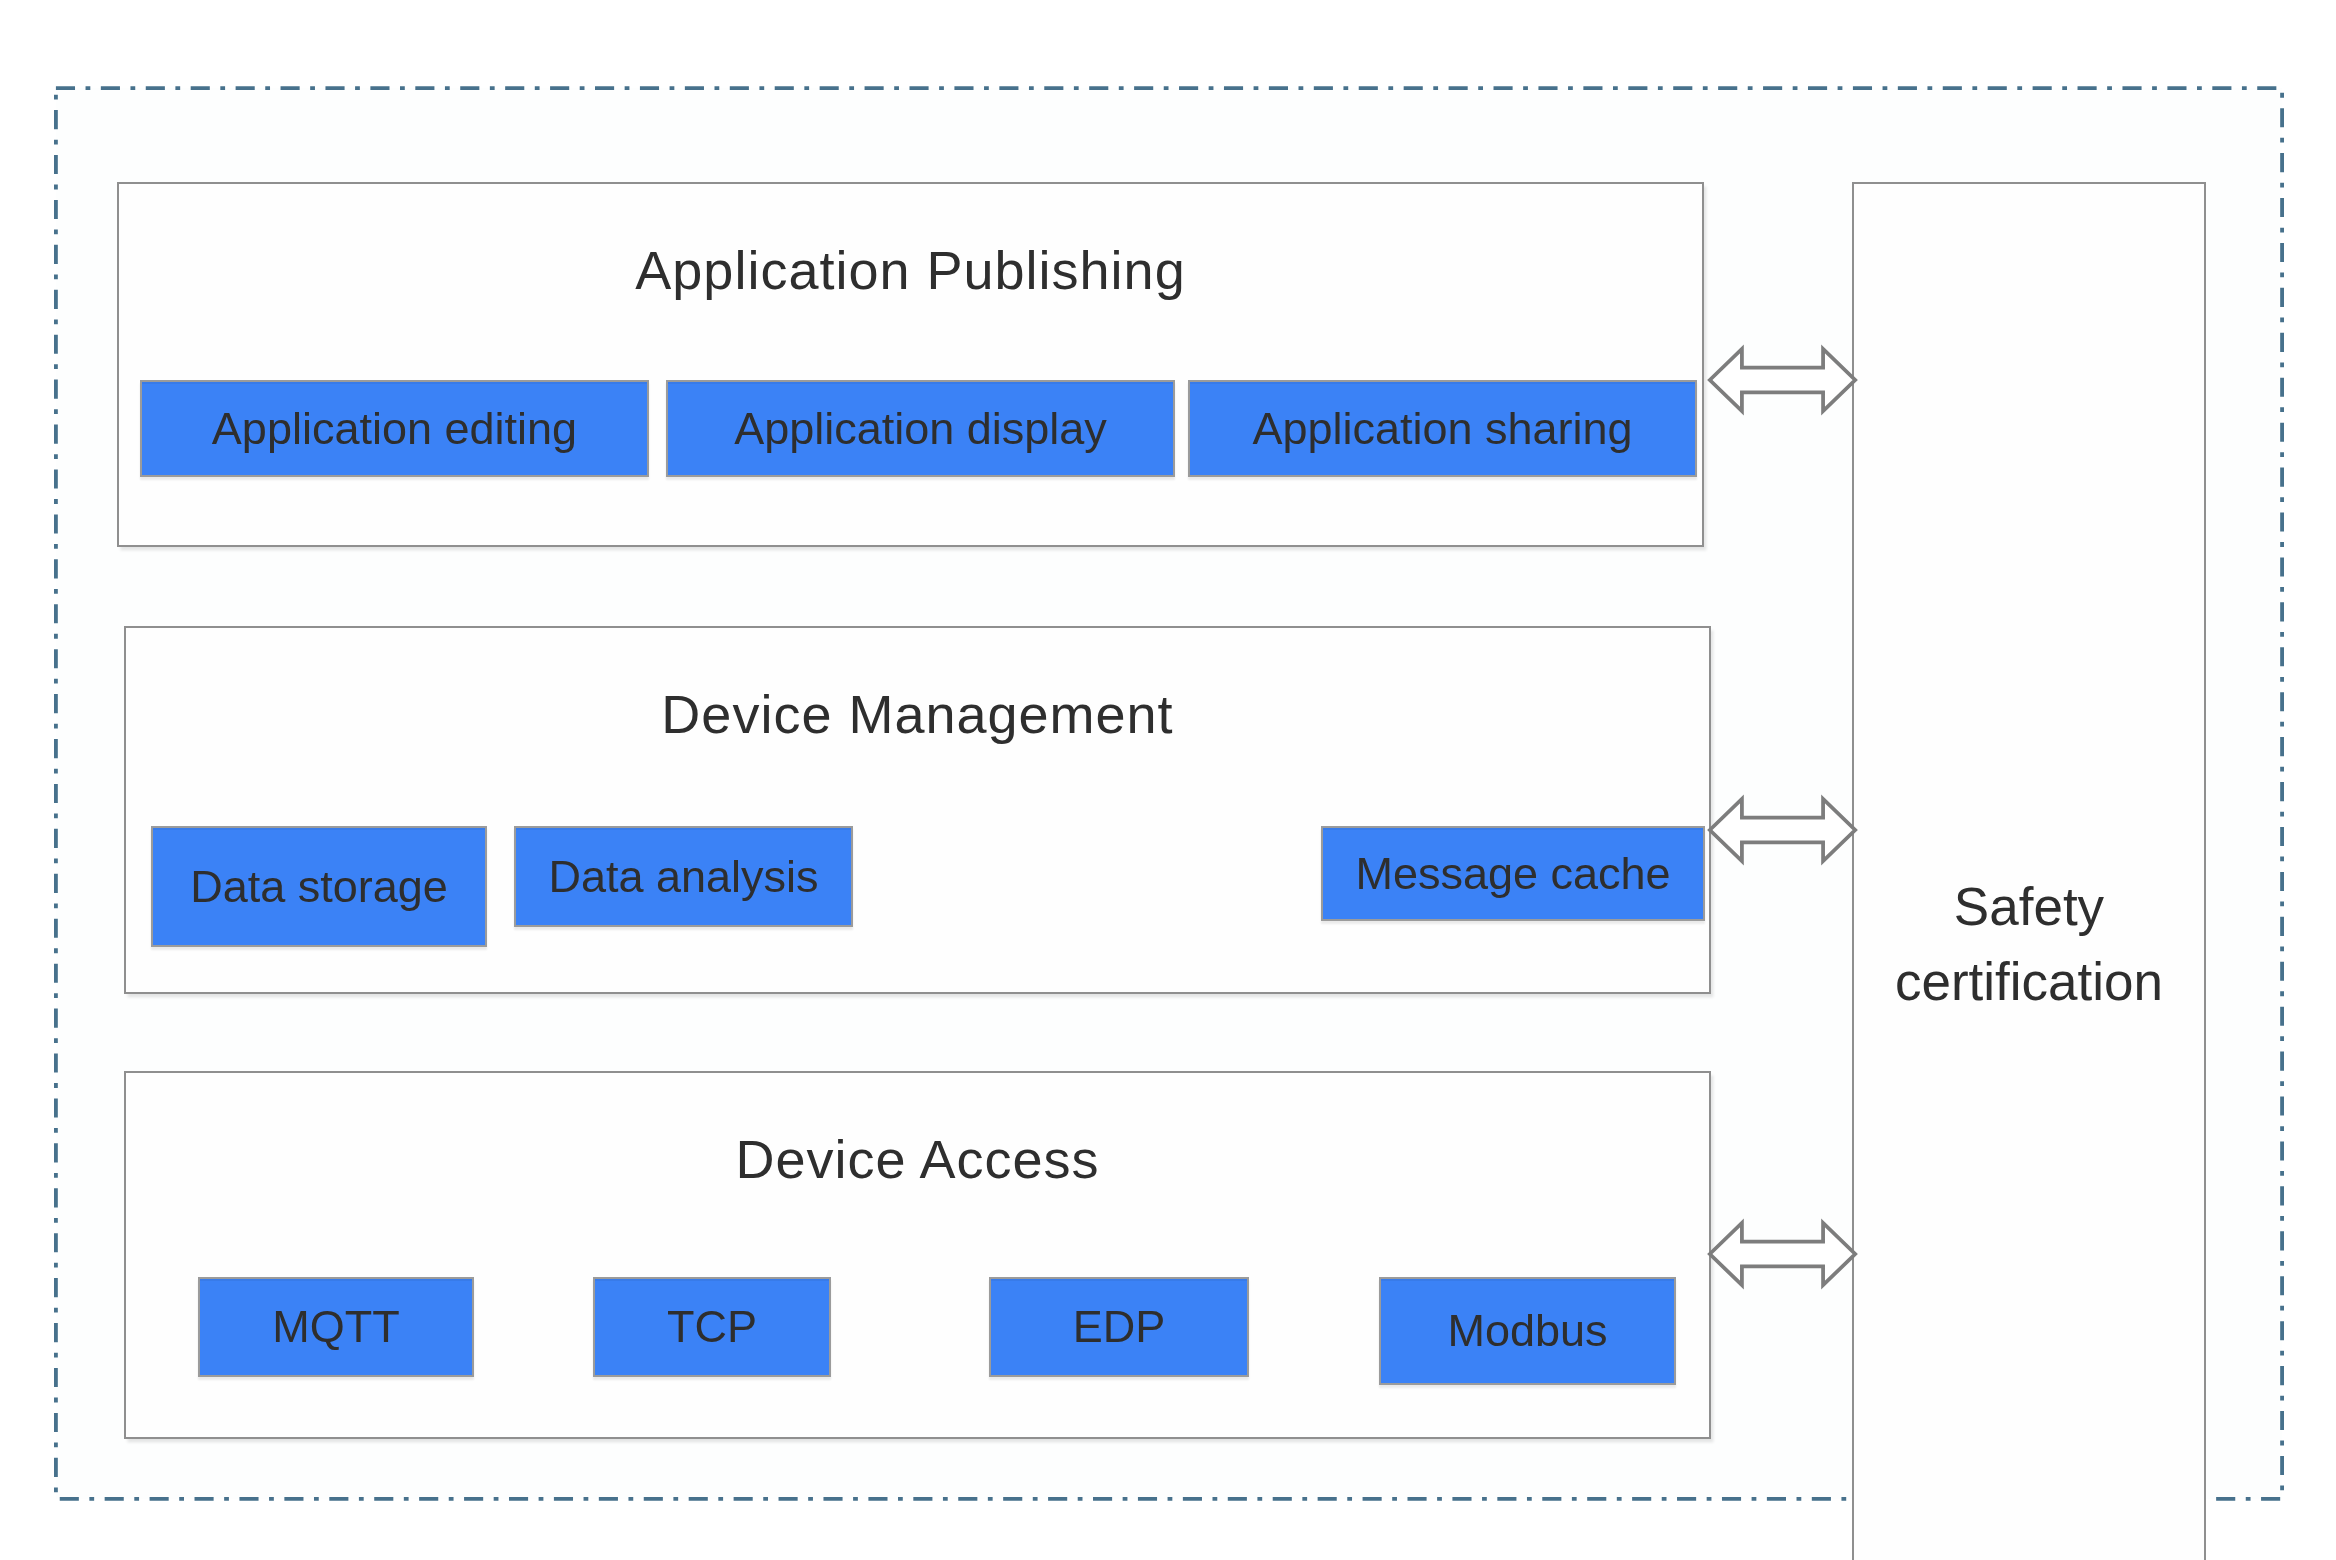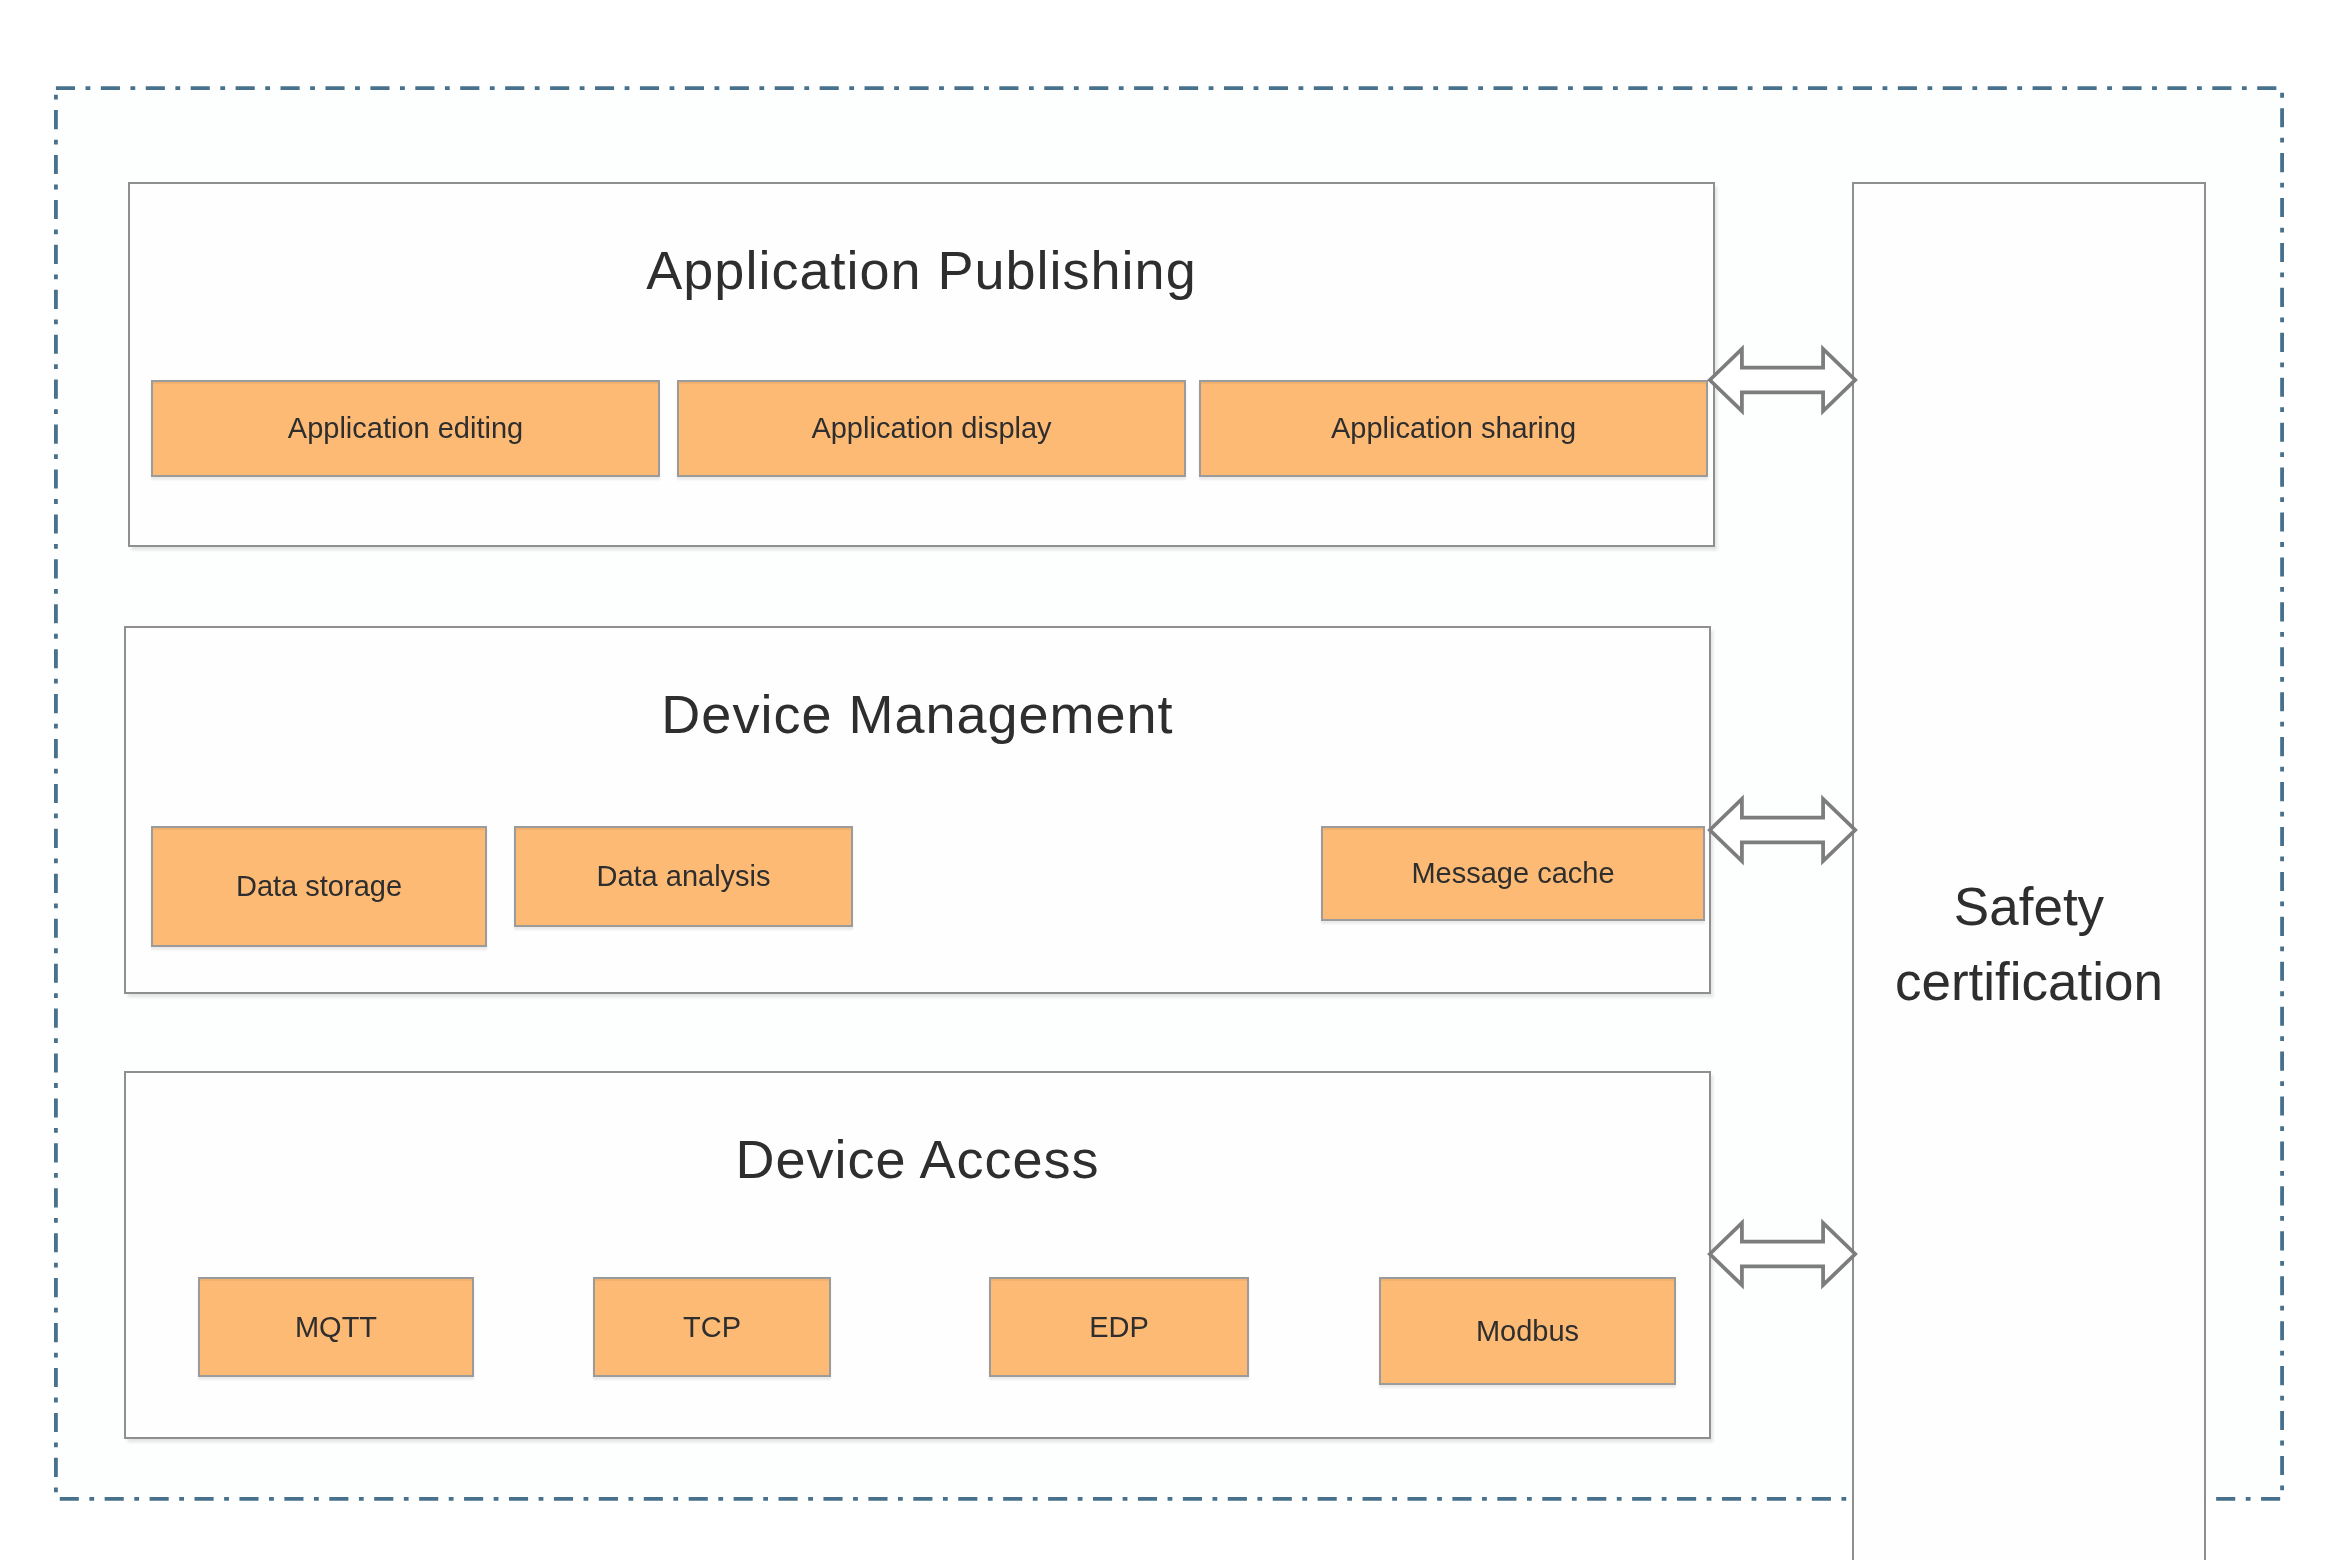--- a/index.html
+++ b/index.html
@@ -42,26 +42,26 @@
     right: 0;
     top: 55px;
     text-align: center;
     font-size: 54px;
     letter-spacing: 1px;
     color: var(--text, #2e2e2e);
   }
   .chip {
     position: absolute;
     border: 2.9px solid var(--border-light, #9b9b9b);
-    background: #fdba74;
+    background: #3b82f6;
     box-sizing: border-box;
     display: flex;
     align-items: center;
     justify-content: center;
-    font-size: 29px;
+    font-size: 45px;
     color: var(--text, #2e2e2e);
     box-shadow: 0 2.9px 1.9px rgba(0,0,0,0.08), inset 0 1.9px 0 rgba(0,0,0,0.05);
     white-space: nowrap;
   }
   .side-panel {
     position: absolute;
     left: 1852px;
     top: 182px;
     width: 354px;
     height: 1525px;
@@ -93,21 +93,21 @@
 </style>
 </head>
 <body>
 
 <div class="canvas">
 
   <svg class="dashed-frame" viewBox="0 0 2333 1480" width="2230" height="1415">
     <rect x="2" y="2" width="2329" height="1476"></rect>
   </svg>
 
-  <div class="panel" style="left:128px; top:182px; width:1587px; height:365px;">
+  <div class="panel" style="left:117px; top:182px; width:1587px; height:365px;">
     <div class="panel-title">Application Publishing</div>
     <div class="chip" style="left:21px; top:196px; width:509px; height:97px;">Application editing</div>
     <div class="chip" style="left:1069px; top:196px; width:509px; height:97px;">Application sharing</div>
     <div class="chip" style="left:547px; top:196px; width:509px; height:97px;">Application display</div>
   </div>
 
   <div class="panel" style="left:124px; top:626px; width:1587px; height:368px;">
     <div class="panel-title">Device Management</div>
     <div class="chip" style="left:25px; top:198px; width:336px; height:121px;">Data storage</div>
     <div class="chip" style="left:388px; top:198px; width:339px; height:101px;">Data analysis</div>

